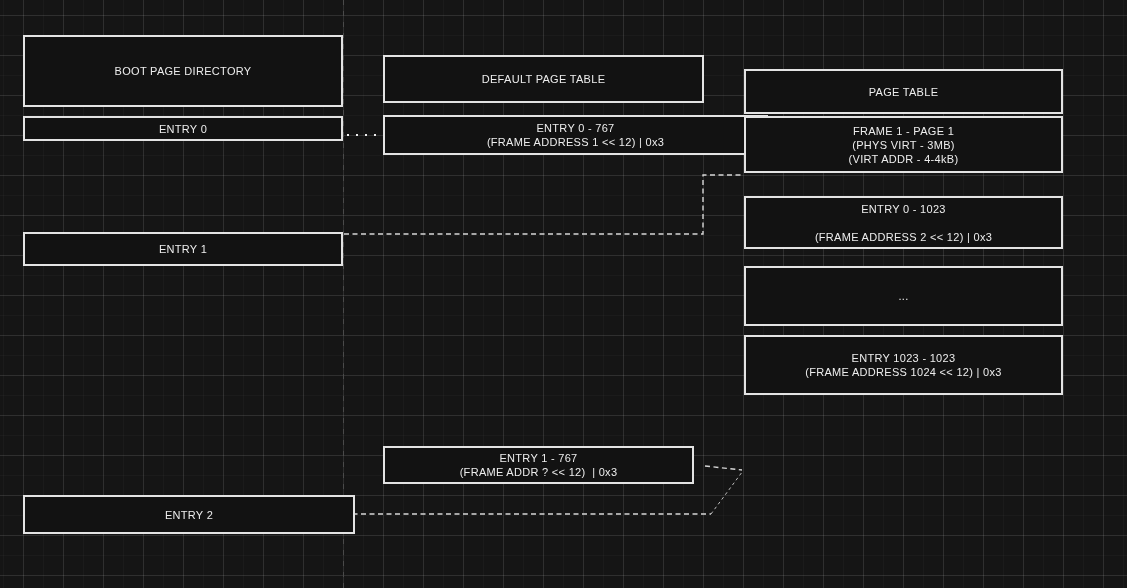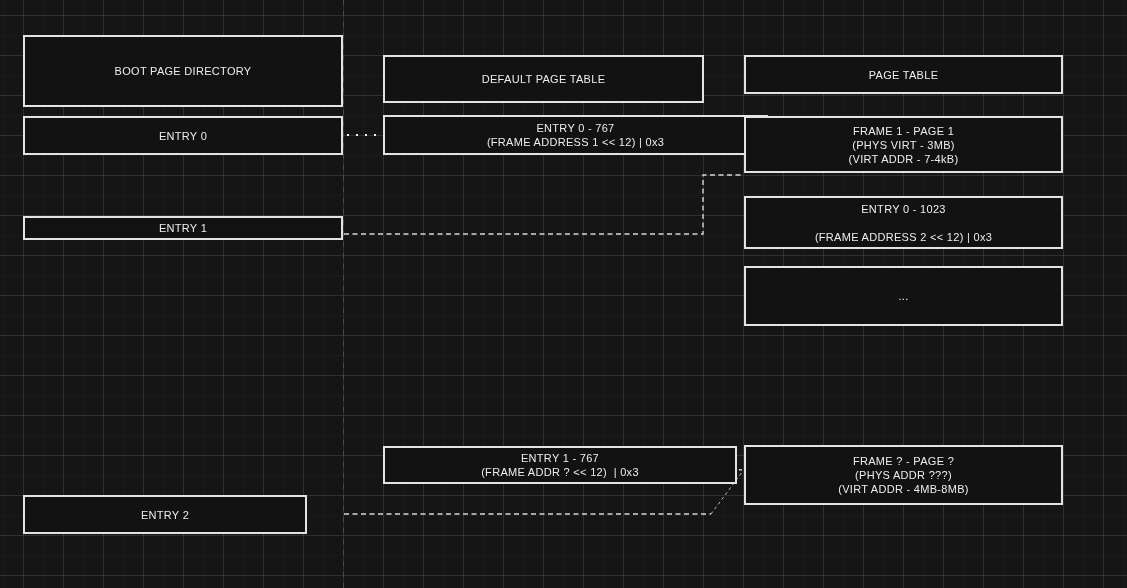--- a/index.html
+++ b/index.html
@@ -69,66 +69,65 @@
 
     <path d="M344 514 L711 514" stroke="#d6d6d6" stroke-width="1.4" stroke-dasharray="5 3.5" fill="none"></path>
 
     <path d="M711 514 L742.5 471.5" stroke="#bdbdbd" stroke-width="1" stroke-dasharray="3 3" fill="none"></path>
   </svg>
 
   <div class="box" style="left:23px;top:35px;width:320px;height:72px">
     <div class="line">BOOT PAGE DIRECTORY</div>
   </div>
 
-  <div class="box" style="left:23px;top:116px;width:320px;height:39px">
+  <div class="box" style="left:23px;top:116px;width:320px;height:25px">
     <div class="line">ENTRY 0</div>
   </div>
 
-  <div class="box" style="left:23px;top:216px;width:320px;height:24px">
+  <div class="box" style="left:23px;top:232px;width:320px;height:34px">
     <div class="line">ENTRY 1</div>
   </div>
 
-  <div class="box" style="left:23px;top:495px;width:284px;height:39px">
+  <div class="box" style="left:23px;top:495px;width:332px;height:39px">
     <div class="line">ENTRY 2</div>
   </div>
 
   <div class="box" style="left:383px;top:55px;width:321px;height:48px">
     <div class="line">DEFAULT PAGE TABLE</div>
   </div>
 
   <div class="box" style="left:383px;top:115px;width:385px;height:40px">
     <div class="line">ENTRY 0 - 767</div>
     <div class="line">(FRAME ADDRESS 1 &lt;&lt; 12) | 0x3</div>
   </div>
 
-  <div class="box" style="left:383px;top:446px;width:354px;height:38px">
+  <div class="box" style="left:383px;top:446px;width:311px;height:38px">
     <div class="line">ENTRY 1 - 767</div>
     <div class="line">(FRAME ADDR ? &lt;&lt; 12)  | 0x3</div>
   </div>
 
-  <div class="box" style="left:744px;top:55px;width:319px;height:39px">
+  <div class="box" style="left:744px;top:69px;width:319px;height:45px">
     <div class="line">PAGE TABLE</div>
   </div>
 
   <div class="box" style="left:744px;top:116px;width:319px;height:57px">
     <div class="line">FRAME 1 - PAGE 1</div>
     <div class="line">(PHYS VIRT - 3MB)</div>
-    <div class="line">(VIRT ADDR - 7-4kB)</div>
+    <div class="line">(VIRT ADDR - 4-4kB)</div>
   </div>
 
   <div class="box" style="left:744px;top:196px;width:319px;height:53px">
     <div class="line">ENTRY 0 - 1023</div>
     <div class="line"></div>
     <div class="line">(FRAME ADDRESS 2 &lt;&lt; 12) | 0x3</div>
   </div>
 
   <div class="box" style="left:744px;top:266px;width:319px;height:60px">
     <div class="line">...</div>
   </div>
 
+  <div class="box" style="left:744px;top:335px;width:319px;height:60px">
+    <div class="line">ENTRY 1023 - 1023</div>
+    <div class="line">(FRAME ADDRESS 1024 &lt;&lt; 12) | 0x3</div>
+  </div>
 
-  <div class="box" style="left:744px;top:445px;width:319px;height:60px">
-    <div class="line">FRAME ? - PAGE ?</div>
-    <div class="line">(PHYS ADDR ???)</div>
-    <div class="line">(VIRT ADDR - 4MB-8MB)</div>
-  </div>
 
 </div>
 
 </body></html>

